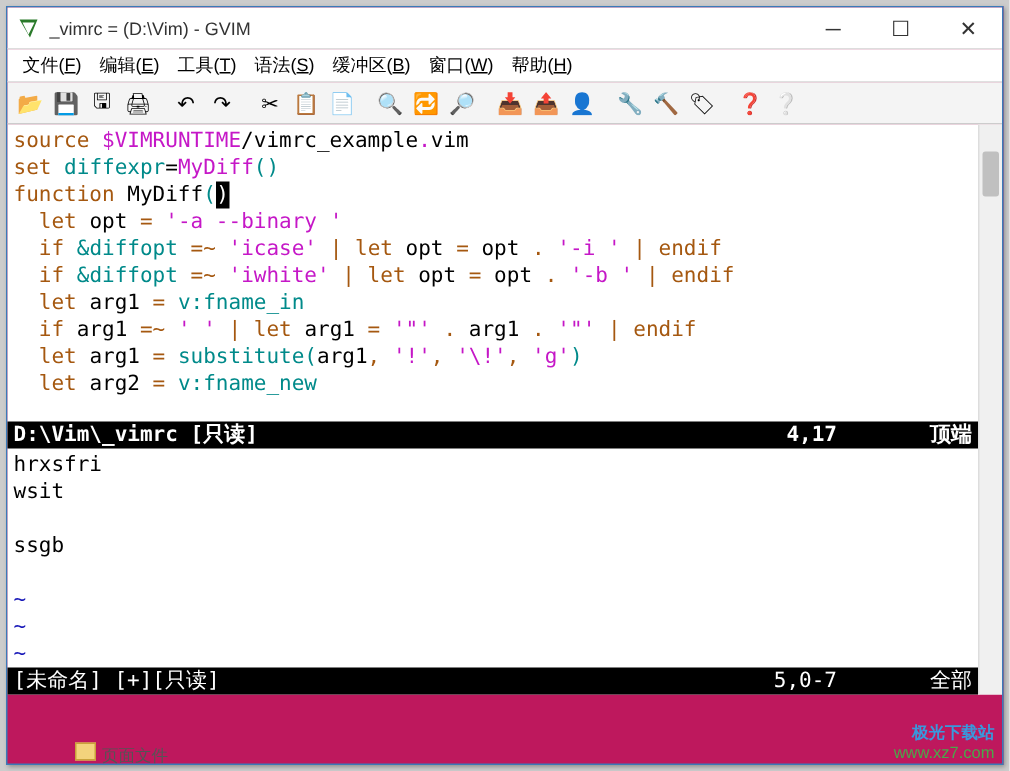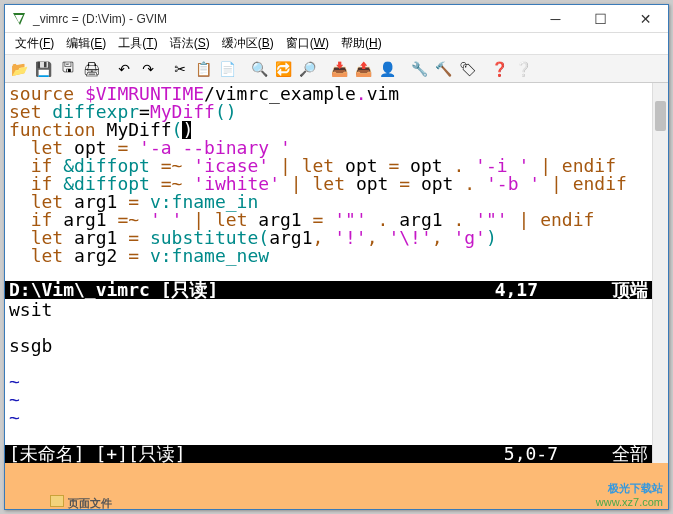--- a/index.html
+++ b/index.html
@@ -1,50 +1,50 @@
 <!DOCTYPE html>
 <html><head>
 <meta charset="utf-8">
 <style>
 * { margin: 0; padding: 0; box-sizing: border-box; }
 body { font-family: "Microsoft YaHei", sans-serif; font-size: 12px; background: #ccc; width: 673px; height: 514px; overflow: hidden; position: relative; }
-.window { position: absolute; left: 4px; top: 4px; width: 665px; height: 506px; background: #fdba74; border: 1px solid #3a7ab8; box-shadow: 1px 1px 3px rgba(0,0,0,0.3); }
+.window { position: absolute; left: 4px; top: 4px; width: 665px; height: 506px; background: #be185d; border: 1px solid #3a7ab8; box-shadow: 1px 1px 3px rgba(0,0,0,0.3); }
 .titlebar { height: 28px; background: #fff; display: flex; align-items: center; padding: 0 0 0 6px; border-bottom: 1px solid #ddd; }
 .titlebar .ticon { width: 16px; height: 16px; margin-right: 6px; }
 .titlebar .ttext { flex: 1; font-size: 12px; color: #333; }
 .winbtns { display: flex; height: 28px; }
 .winbtn { width: 45px; height: 28px; display: flex; align-items: center; justify-content: center; font-size: 14px; color: #333; }
 .menubar { height: 22px; display: flex; align-items: center; padding: 0 4px; background: #fff; border-bottom: 1px solid #e0e0e0; }
 .menuitem { padding: 2px 6px; font-size: 12px; color: #000; }
 .menuitem u { text-decoration: underline; }
 .toolbar { height: 28px; background: #f4f4f4; display: flex; align-items: center; padding: 0 4px; gap: 2px; border-bottom: 1px solid #ccc; }
 .tbtn { width: 22px; height: 22px; display: flex; align-items: center; justify-content: center; font-size: 14px; }
 .tsep { width: 6px; }
-.editor { height: 380px; background: #fff; font-family: "NSimSun","SimSun",Consolas,monospace; font-size: 18px; line-height: 18px; position: relative; }
+.editor { height: 380px; background: #fff; font-family: "NSimSun","SimSun",Consolas,monospace; font-size: 14px; line-height: 18px; position: relative; }
 .pane { position: absolute; left: 0; right: 16px; white-space: pre; overflow: hidden; }
 .pane1 { top: 0; height: 198px; padding: 2px 4px 0 4px; }
-.status1 { position: absolute; top: 198px; left: 0; right: 16px; height: 18px; background: #000; color: #fff; font-weight: bold; padding: 0 4px; display: flex; gap: 20px; }
+.status1 { position: absolute; top: 198px; left: 0; right: 16px; height: 18px; background: #000; color: #fff; font-weight: bold; padding: 0 4px; display: flex; }
 .status1 .sfile { flex: 1; }
 .status1 .spos { width: 120px; text-align: right; padding-right: 40px; }
 .status1 .sperc { width: 50px; text-align: right; }
 .pane2 { top: 216px; bottom: 18px; padding: 2px 4px 0 4px; }
 .status2 { position: absolute; bottom: 0; left: 0; right: 16px; height: 18px; background: #000; color: #fff; padding: 0 4px; display: flex; }
 .status2 .sfile { flex: 1; }
 .status2 .spos { width: 120px; text-align: right; padding-right: 40px; }
 .status2 .sperc { width: 50px; text-align: right; }
 .scrollbar { position: absolute; right: 0; top: 0; bottom: 0; width: 16px; background: #f0f0f0; border-left: 1px solid #ddd; }
 .scrollbar .thumb { position: absolute; top: 18px; left: 2px; right: 2px; height: 30px; background: #c0c0c0; border-radius: 2px; }
 .cursor { background: #000; color: #fff; display: inline-block; width: 9px; text-align: center; }
 .c-brown { color: #a55810; }
 .c-magenta { color: #c517c7; }
 .c-teal { color: #008a8a; }
 .c-tilde { color: #1818b8; }
 .watermark { position: absolute; right: 10px; bottom: 6px; font-size: 11px; color: #4aa84a; display: flex; flex-direction: column; align-items: flex-end; margin-top: 48px; }
 .watermark .wm1 { color: #3899dd; font-weight: bold; }
-.taskline { position: absolute; left: 50px; bottom: 3px; font-size: 11px; color: #555; display: flex; align-items: center; gap: 30px; font-weight: bold; }
+.taskline { position: absolute; left: 50px; bottom: 3px; font-size: 11px; color: #555; display: flex; align-items: center; gap: 30px; }
 .taskline .ficon { width: 14px; height: 12px; background: #f3d37c; border: 1px solid #c9a23a; display: inline-block; margin-right: 4px; }
 </style>
 </head>
 <body>
 
 <div class="window">
   <div class="titlebar">
     <svg class="ticon" viewBox="0 0 16 16">
         <path fill="#2a7a2a" d="M2 2h12l-5 12L2 2z"></path>
         <path fill="#fff" d="M4 4h8l-4 8z"></path>
@@ -96,21 +96,21 @@
       <div class="tbtn">❔</div>
     </div>
 
   <div class="editor">
     <div class="pane pane1" id="pane1"><div><span class="c-brown">source</span><span> </span><span class="c-magenta">$VIMRUNTIME</span><span>/vimrc_example</span><span class="c-magenta">.</span><span>vim</span></div><div><span></span></div><div><span class="c-brown">set</span><span> </span><span class="c-teal">diffexpr</span><span>=</span><span class="c-magenta">MyDiff</span><span class="c-teal">()</span></div><div><span class="c-brown">function</span><span> MyDiff</span><span class="c-teal">(</span><span class="cursor">)</span></div><div><span>  </span><span class="c-brown">let</span><span> opt </span><span class="c-brown">=</span><span> </span><span class="c-magenta">'-a --binary '</span></div><div><span>  </span><span class="c-brown">if</span><span> </span><span class="c-teal">&amp;diffopt</span><span> </span><span class="c-brown">=~</span><span> </span><span class="c-magenta">'icase'</span><span> </span><span class="c-brown">|</span><span> </span><span class="c-brown">let</span><span> opt </span><span class="c-brown">=</span><span> opt </span><span class="c-brown">.</span><span> </span><span class="c-magenta">'-i '</span><span> </span><span class="c-brown">|</span><span> </span><span class="c-brown">endif</span></div><div><span>  </span><span class="c-brown">if</span><span> </span><span class="c-teal">&amp;diffopt</span><span> </span><span class="c-brown">=~</span><span> </span><span class="c-magenta">'iwhite'</span><span> </span><span class="c-brown">|</span><span> </span><span class="c-brown">let</span><span> opt </span><span class="c-brown">=</span><span> opt </span><span class="c-brown">.</span><span> </span><span class="c-magenta">'-b '</span><span> </span><span class="c-brown">|</span><span> </span><span class="c-brown">endif</span></div><div><span>  </span><span class="c-brown">let</span><span> arg1 </span><span class="c-brown">=</span><span> </span><span class="c-teal">v:fname_in</span></div><div><span>  </span><span class="c-brown">if</span><span> arg1 </span><span class="c-brown">=~</span><span> </span><span class="c-magenta">' '</span><span> </span><span class="c-brown">|</span><span> </span><span class="c-brown">let</span><span> arg1 </span><span class="c-brown">=</span><span> </span><span class="c-magenta">'"'</span><span> </span><span class="c-brown">.</span><span> arg1 </span><span class="c-brown">.</span><span> </span><span class="c-magenta">'"'</span><span> </span><span class="c-brown">|</span><span> </span><span class="c-brown">endif</span></div><div><span>  </span><span class="c-brown">let</span><span> arg1 </span><span class="c-brown">=</span><span> </span><span class="c-teal">substitute</span><span class="c-teal">(</span><span>arg1</span><span class="c-brown">,</span><span> </span><span class="c-magenta">'!'</span><span class="c-brown">,</span><span> </span><span class="c-magenta">'\!'</span><span class="c-brown">,</span><span> </span><span class="c-magenta">'g'</span><span class="c-teal">)</span></div><div><span>  </span><span class="c-brown">let</span><span> arg2 </span><span class="c-brown">=</span><span> </span><span class="c-teal">v:fname_new</span></div></div>
     <div class="status1">
       <span class="sfile">D:\Vim\_vimrc [只读]</span>
       <span class="spos">4,17</span>
       <span class="sperc">顶端</span>
     </div>
-    <div class="pane pane2" id="pane2"><div>wsit</div><div>&nbsp;</div><div>ssgb</div><div>&nbsp;</div><div class="c-tilde">~</div><div class="c-tilde">~</div><div class="c-tilde">~</div></div>
+    <div class="pane pane2" id="pane2"><div>hrxsfri</div><div>wsit</div><div>&nbsp;</div><div>ssgb</div><div>&nbsp;</div><div class="c-tilde">~</div><div class="c-tilde">~</div><div class="c-tilde">~</div></div>
     <div class="status2">
       <span class="sfile">[未命名] [+][只读]</span>
       <span class="spos">5,0-7</span>
       <span class="sperc">全部</span>
     </div>
     <div class="scrollbar">
       <div class="thumb"></div>
     </div>
   </div>
 </div>

